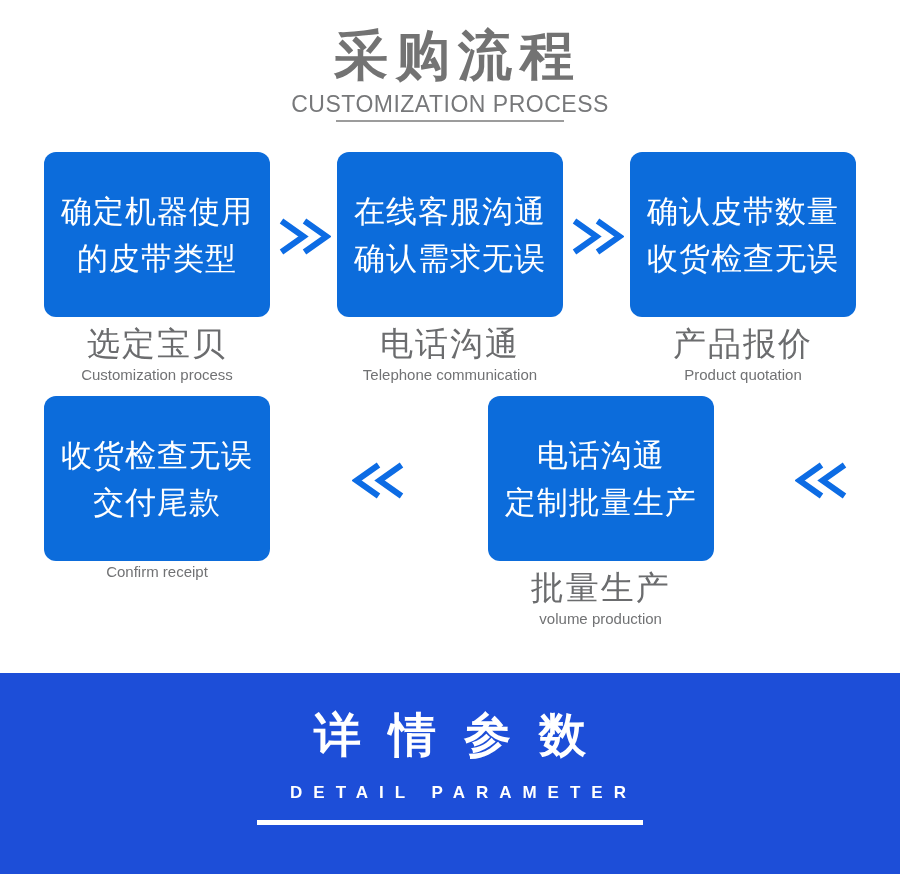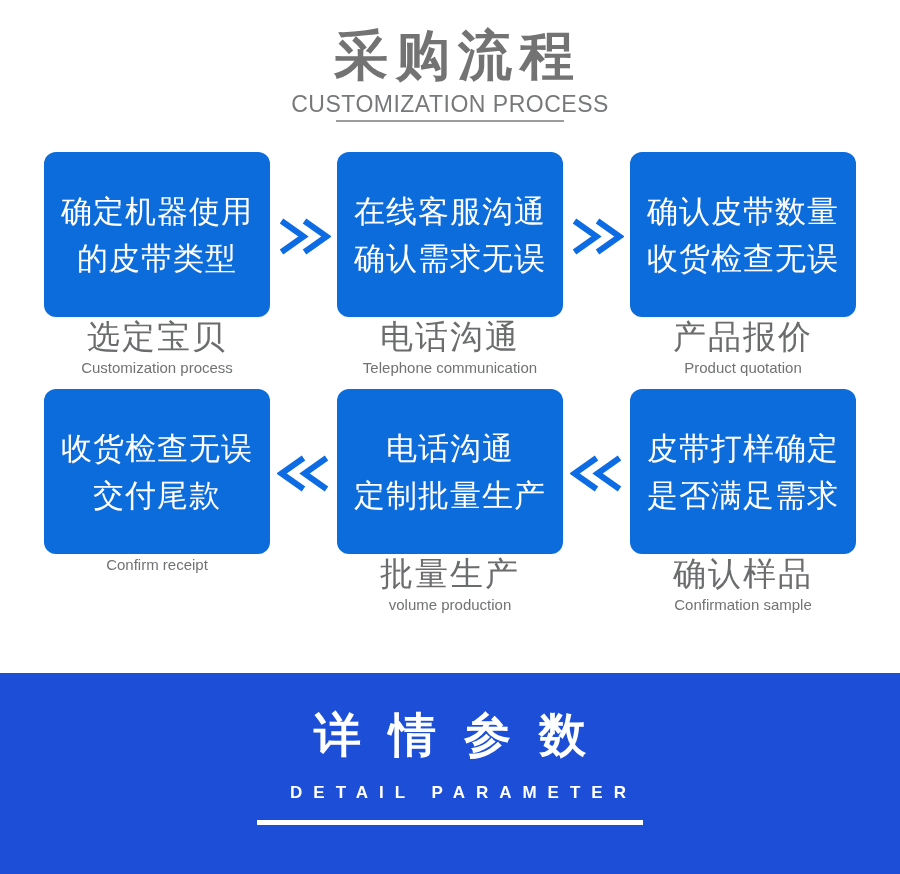--- a/index.html
+++ b/index.html
@@ -56,20 +56,21 @@
     display: flex;
     flex-direction: column;
     justify-content: center;
     align-items: center;
     font-size: 31px;
     line-height: 47px;
     font-weight: 500;
     letter-spacing: 1px;
   }
   .step-caption-zh {
+    margin-top: 7px;
     font-family: "DejaVu Serif", "Liberation Serif", serif;
     font-size: 33px;
     line-height: 40px;
     color: #6b6c6e;
     letter-spacing: 2px;
   }
   .step-caption-en {
     margin-top: 2px;
     font-size: 15px;
     line-height: 18px;
@@ -199,28 +200,20 @@
         <div class="step-caption-en">volume production</div>
       </div>
 
       <div class="arrow-cell">
         <svg width="54" height="37" viewBox="0 0 51 37">
           <polyline class="chev" points="25,3 3,18.5 25,34"></polyline>
           <polyline class="chev" points="48,3 26,18.5 48,34"></polyline>
         </svg>
       </div>
 
-      <div class="step">
-        <div class="step-box">
-          <span>皮带打样确定</span>
-          <span>是否满足需求</span>
-        </div>
-        <div class="step-caption-zh">确认样品</div>
-        <div class="step-caption-en">Confirmation sample</div>
-      </div>
 
     </div>
   </div>
 
   <div class="banner">
     <div class="banner-title">详情参数</div>
     <div class="banner-subtitle">DETAIL PARAMETER</div>
     <div class="banner-rule"></div>
   </div>
 

